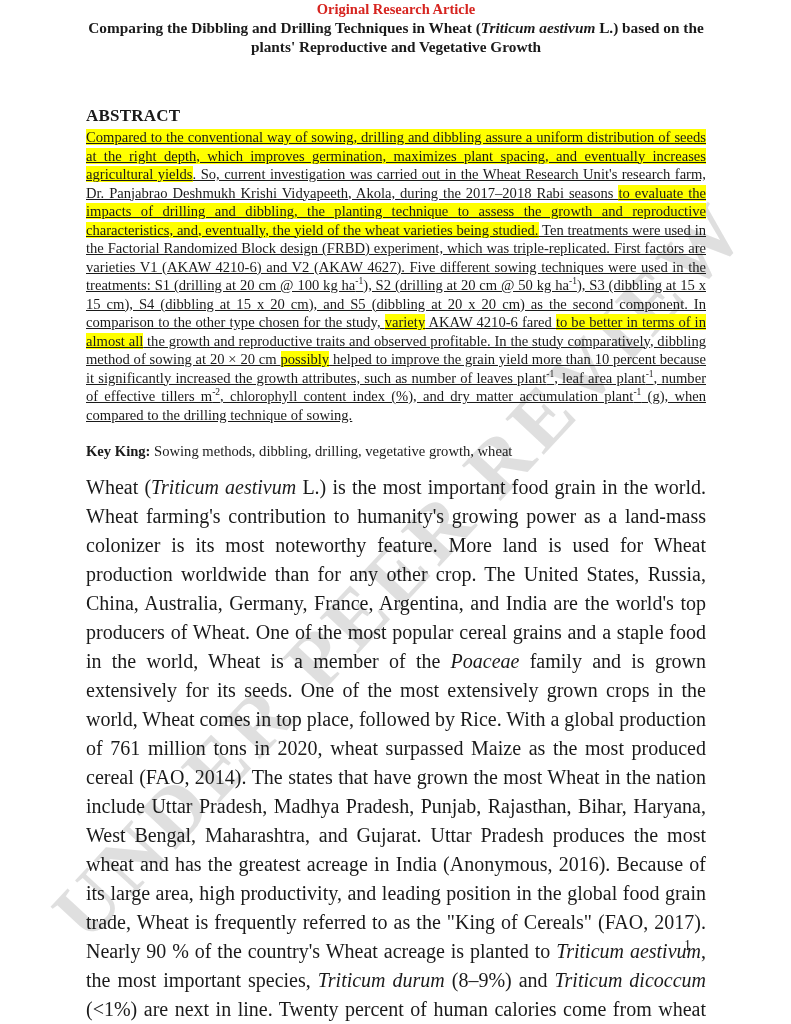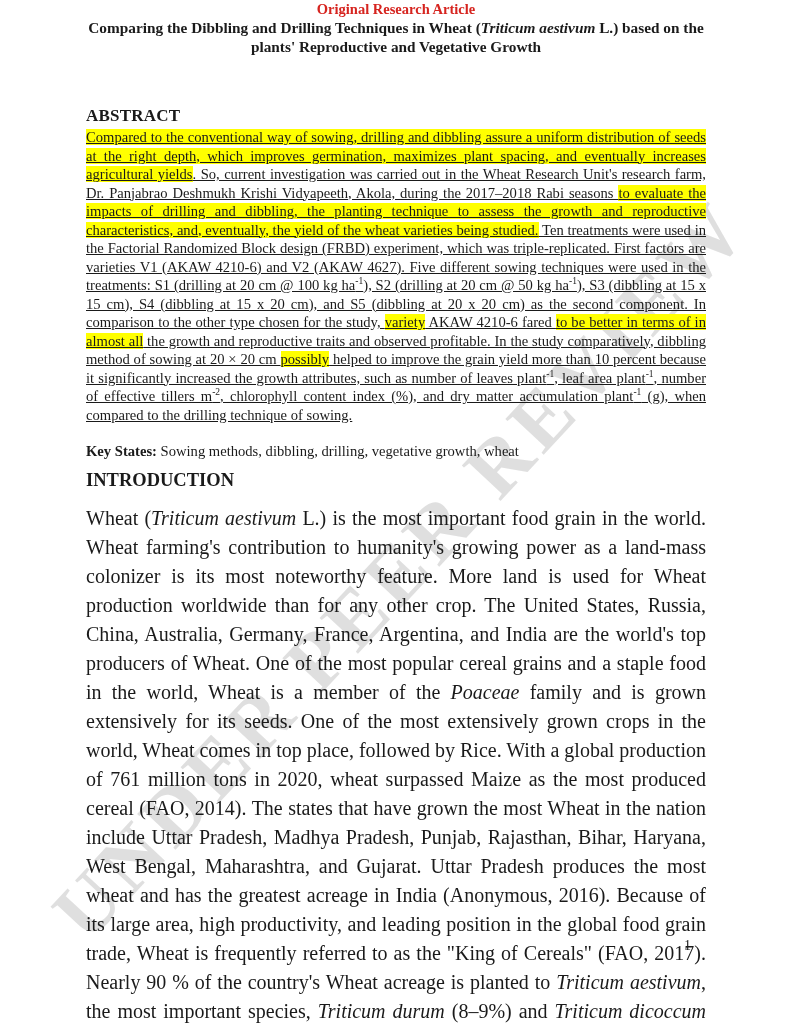--- a/index.html
+++ b/index.html
@@ -112,24 +112,23 @@
 
     <div class="article-type">Original Research Article</div>
 
     <h1 class="title"><span>Comparing the Dibbling and Drilling Techniques in Wheat (</span><span class="it">Triticum aestivum</span><span> L.) based on the plants' Reproductive and Vegetative Growth</span></h1>
 
     <h2 class="abstract-heading">ABSTRACT</h2>
 
     <p class="abstract-body"><span class="hl">Compared to the conventional way of sowing, drilling and dibbling assure a uniform distribution of seeds at the right depth, which improves germination, maximizes plant spacing, and eventually increases agricultural yields</span><span>. So, current investigation was carried out in the Wheat Research Unit's research farm, Dr. Panjabrao Deshmukh Krishi Vidyapeeth, Akola, during the 2017–2018 Rabi seasons </span><span class="hl">to evaluate the impacts of drilling and dibbling, the planting technique to assess the growth and reproductive characteristics, and, eventually, the yield of the wheat varieties being studied.</span><span> Ten treatments were used in the Factorial Randomized Block design (FRBD) experiment, which was triple-replicated. First factors are varieties V1 (AKAW 4210-6) and V2 (AKAW 4627). Five different sowing techniques were used in the treatments: S1 (drilling at 20 cm @ 100 kg ha</span><span class="sup">-1</span><span>), S2 (drilling at 20 cm @ 50 kg ha</span><span class="sup">-1</span><span>), S3 (dibbling at 15 x 15 cm), S4 (dibbling at 15 x 20 cm), and S5 (dibbling at 20 x 20 cm) as the second component. In comparison to the other type chosen for the study, </span><span class="hl">variety</span><span> AKAW 4210-6 fared </span><span class="hl">to be better in terms of in almost all</span><span> the growth and reproductive traits and observed profitable. In the study comparatively, dibbling method of sowing at 20 × 20 cm </span><span class="hl">possibly</span><span> helped to improve the grain yield more than 10 percent because it significantly increased the growth attributes, such as number of leaves plant</span><span class="sup">-1</span><span>, leaf area plant</span><span class="sup">-1</span><span>, number of effective tillers m</span><span class="sup">-2</span><span>, chlorophyll content index (%), and dry matter accumulation plant</span><span class="sup">-1</span><span> (g), when compared to the drilling technique of sowing.</span></p>
 
     <p class="keywords">
-      <span class="b">Key States:</span><span> Sowing methods, dibbling, drilling, vegetative growth, wheat</span>
+      <span class="b">Key King:</span><span> Sowing methods, dibbling, drilling, vegetative growth, wheat</span>
     </p>
 
-    <h2 class="intro-heading">INTRODUCTION</h2>
 
     <p class="intro-body"><span>Wheat (</span><span class="it">Triticum aestivum</span><span> L.) is the most important food grain in the world. Wheat farming's contribution to humanity's growing power as a land-mass colonizer is its most noteworthy feature. More land is used for Wheat production worldwide than for any other crop. The United States, Russia, China, Australia, Germany, France, Argentina, and India are the world's top producers of Wheat. One of the most popular cereal grains and a staple food in the world, Wheat is a member of the </span><span class="it">Poaceae</span><span> family and is grown extensively for its seeds. One of the most extensively grown crops in the world, Wheat comes in top place, followed by Rice. With a global production of 761 million tons in 2020, wheat surpassed Maize as the most produced cereal (FAO, 2014). The states that have grown the most Wheat in the nation include Uttar Pradesh, Madhya Pradesh, Punjab, Rajasthan, Bihar, Haryana, West Bengal, Maharashtra, and Gujarat. Uttar Pradesh produces the most wheat and has the greatest acreage in India (Anonymous, 2016). Because of its large area, high productivity, and leading position in the global food grain trade, Wheat is frequently referred to as the "King of Cereals" (FAO, 2017). Nearly 90 % of the country's Wheat acreage is planted to </span><span class="it">Triticum aestivum</span><span>, the most important species, </span><span class="it">Triticum durum</span><span> (8–9%) and </span><span class="it">Triticum dicoccum</span><span> (&lt;1%) are next in line. Twenty percent of human calories come from wheat (Khichar and Nivas, 2007). The nutritional content of Wheat</span></p>
 
   </div>
 
   <div class="page-number">1</div>
 
 </div>
 
 </body></html>

